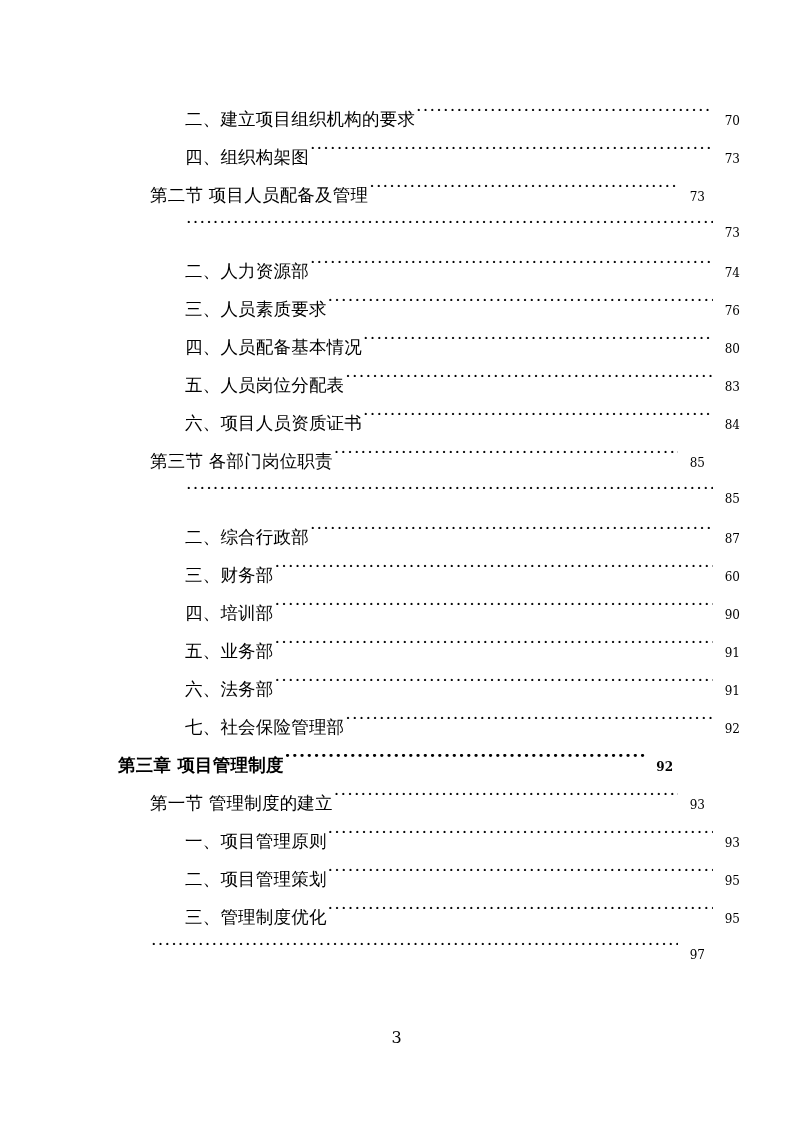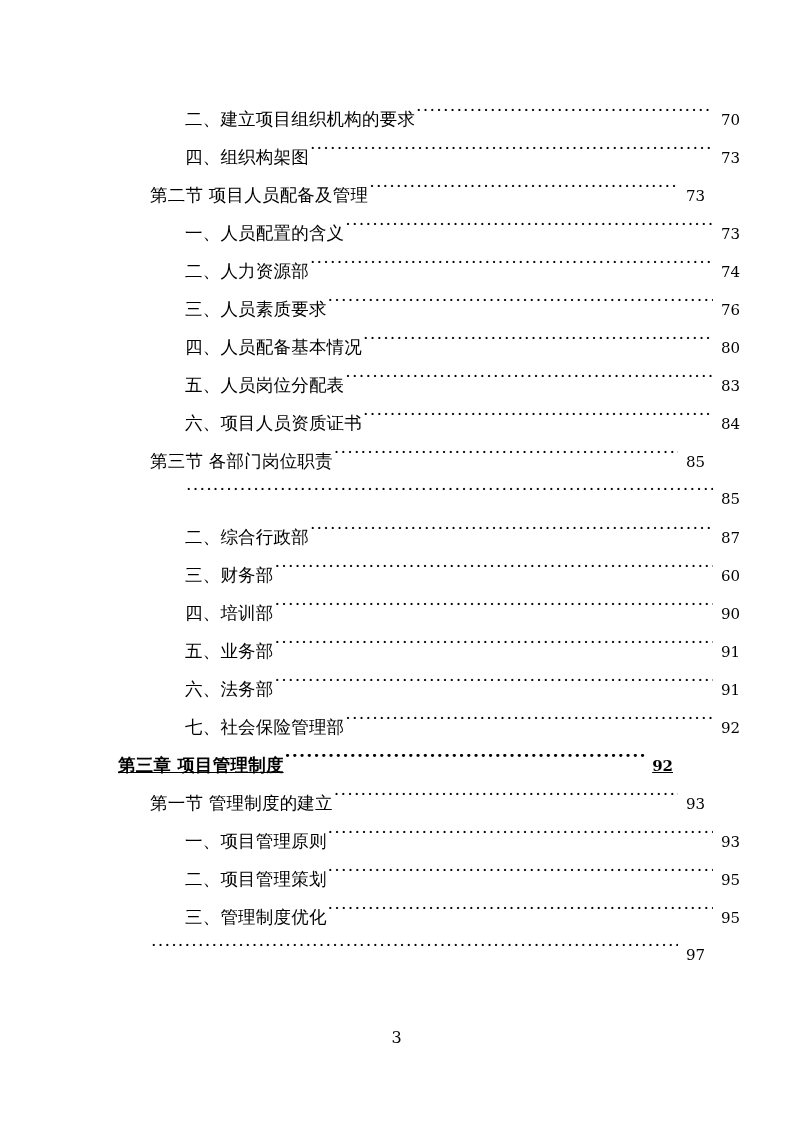--- a/index.html
+++ b/index.html
@@ -55,25 +55,25 @@
     left: 0;
     right: 0;
     bottom: 0.06em;
     overflow: hidden;
     white-space: nowrap;
   }
   .toc-page {
     flex: 0 0 auto;
     text-align: right;
     min-width: 26px;
-    font-size: 15px;
+    font-size: 12px;
   }
 
   
-  .lvl-chapter  { padding-left: 0px;  font-weight: bold; text-decoration: underline; }
+  .lvl-chapter  { padding-left: 0px;  font-weight: bold; }
   .lvl-section  { padding-left: 32px; }
   .lvl-sub      { padding-left: 67px; }
 
   .lvl-chapter .toc-page,
   .lvl-chapter .toc-leader::before { font-weight: bold; }
 
   .folio {
     position: absolute;
     left: 0;
     right: 0;
@@ -98,21 +98,20 @@
         <span class="toc-title">四、组织构架图</span>
         <span class="toc-leader"></span>
         <span class="toc-page">73</span>
       </div>
       <div class="toc-row lvl-section">
         <span class="toc-title">第二节  项目人员配备及管理</span>
         <span class="toc-leader"></span>
         <span class="toc-page">73</span>
       </div>
       <div class="toc-row lvl-sub">
-        <span class="toc-title">一、人员配置的含义</span>
         <span class="toc-leader"></span>
         <span class="toc-page">73</span>
       </div>
       <div class="toc-row lvl-sub">
         <span class="toc-title">二、人力资源部</span>
         <span class="toc-leader"></span>
         <span class="toc-page">74</span>
       </div>
       <div class="toc-row lvl-sub">
         <span class="toc-title">三、人员素质要求</span>

